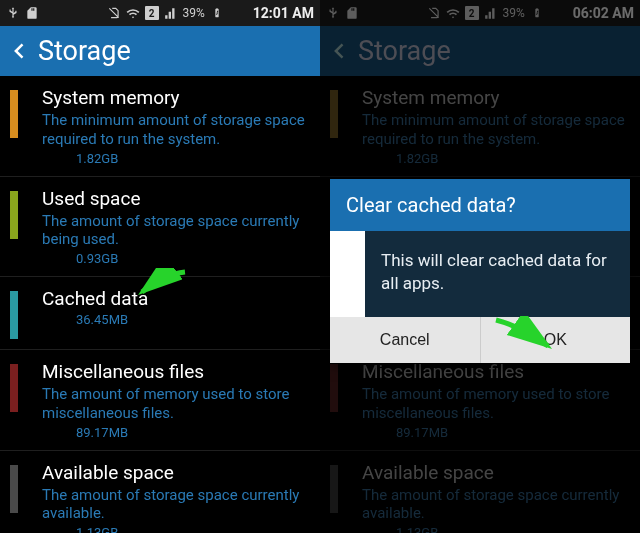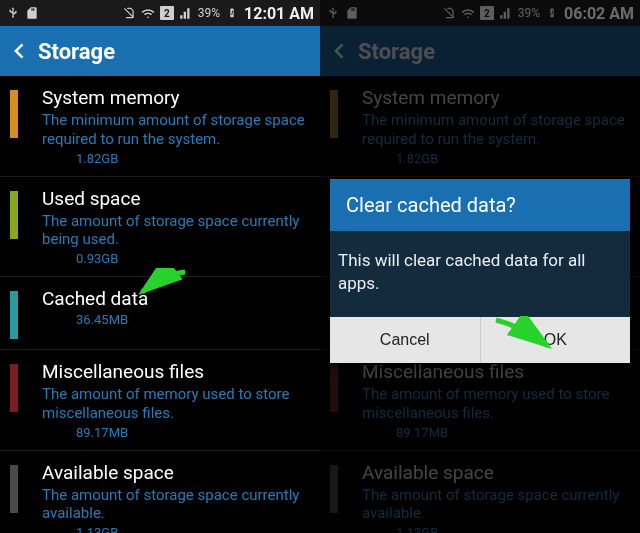--- a/index.html
+++ b/index.html
@@ -3,39 +3,39 @@
 <meta charset="utf-8">
 <style>
   * { margin: 0; padding: 0; box-sizing: border-box; }
   body { background: #1a1a1a; width: 640px; height: 533px; font-family: Roboto, Arial, sans-serif; overflow: hidden; display: flex; }
   .screen { width: 320px; height: 533px; background: #000; position: relative; overflow: hidden; }
   .statusbar { height: 26px; background: #1a1a1a; display: flex; align-items: center; justify-content: space-between; padding: 0 6px; color: #cfcfcf; font-size: 12px; }
   .status-left { display: flex; align-items: center; gap: 5px; }
   .status-right { display: flex; align-items: center; gap: 5px; }
   .sicon { display: inline-flex; align-items: center; justify-content: center; width: 14px; height: 14px; }
   .sim-badge { background: #cfcfcf; color: #1a1a1a; width: 14px; height: 14px; font-size: 10px; font-weight: bold; display: inline-flex; align-items: center; justify-content: center; border-radius: 1px; }
-  .time { font-weight: bold; font-size: 16px; color: #eee; }
+  .time { font-weight: bold; font-size: 14px; color: #eee; margin-left: 24px; }
   .header { height: 50px; background: #1a6fb0; display: flex; align-items: center; padding: 0 10px; gap: 8px; }
   .header-dim { background: #14496f; }
   .back-chev { color: #fff; font-size: 22px; display: inline-flex; }
-  .header-title { color: #fff; font-size: 22px; font-weight: 700; }
+  .header-title { color: #fff; font-size: 27px; font-weight: 400; }
   .list { background: #000; }
   .row { display: flex; padding: 10px 14px 10px 10px; border-bottom: 1px solid #1f1f1f; gap: 24px; }
   .swatch { width: 8px; height: 48px; margin-top: 4px; flex-shrink: 0; }
   .row-body { flex: 1; }
   .row-title { color: #fff; font-size: 19px; font-weight: 400; margin-bottom: 2px; }
   .row-desc { color: #2a7ab5; font-size: 15px; line-height: 1.25; }
   .row-size { color: #2a7ab5; font-size: 13px; margin-top: 2px; margin-left: 34px; }
   .dimveil { position: absolute; inset: 0; background: rgba(0,0,0,0.55); }
   .dimmed .header-title { color: #aab; }
   .dimmed .row-title { color: #9a9a9a; }
   .dimmed .row-desc, .dimmed .row-size { color: #2f5e82; }
   .dialog { position: absolute; left: 10px; right: 10px; top: 179px; background: #fff; box-shadow: 0 4px 10px rgba(0,0,0,.5); }
   .dlg-title { background: #1a6fb0; color: #fff; font-size: 20px; padding: 14px 16px; }
-  .dlg-body { background: #132b3d; color: #e8eef3; font-size: 17px; padding: 18px 8px 22px; line-height: 1.35; }
+  .dlg-body { background: #132b3d; color: #e8eef3; font-size: 17px; padding: 18px 16px 22px; line-height: 1.35; margin-left: 35px; }
   .dlg-buttons { display: flex; background: #e6e6e6; }
   .dlg-btn { flex: 1; text-align: center; padding: 14px 16px; font-size: 16px; color: #222; border: none; background: transparent; }
   .dlg-btn + .dlg-btn { border-left: 1px solid #ccc; }
   .arrow { position: absolute; pointer-events: none; }
 </style>
 </head>
 <body>
 
 <div class="screen">
   <div class="statusbar">

